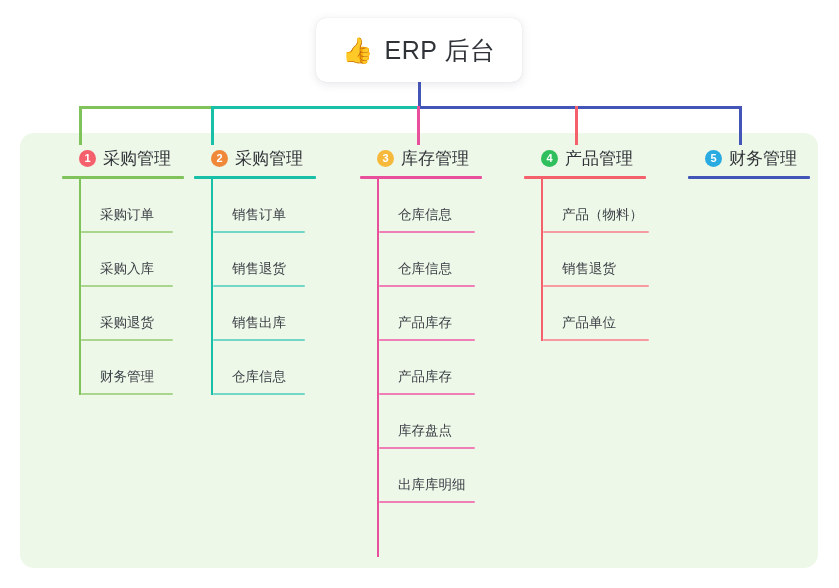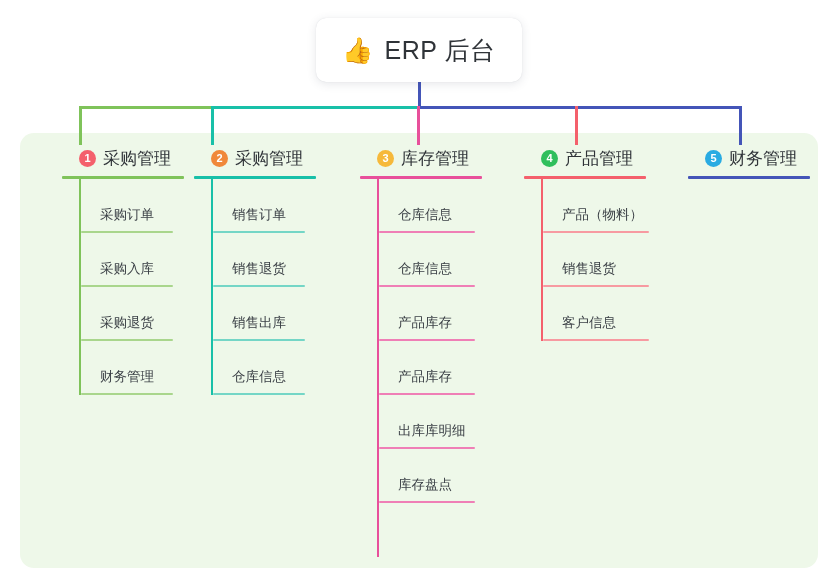--- a/index.html
+++ b/index.html
@@ -245,25 +245,25 @@
         </div>
         <div class="child">
           <span class="child-label">产品库存</span>
           <div class="child-rule" style="background: rgb(239, 127, 182); width: 96px;"></div>
         </div>
         <div class="child">
           <span class="child-label">产品库存</span>
           <div class="child-rule" style="background: rgb(239, 127, 182); width: 96px;"></div>
         </div>
         <div class="child">
+          <span class="child-label">库存盘点</span>
+          <div class="child-rule" style="background: rgb(239, 127, 182); width: 96px;"></div>
+        </div>
+        <div class="child">
           <span class="child-label">出库库明细</span>
-          <div class="child-rule" style="background: rgb(239, 127, 182); width: 96px;"></div>
-        </div>
-        <div class="child">
-          <span class="child-label">库存盘点</span>
           <div class="child-rule" style="background: rgb(239, 127, 182); width: 96px;"></div>
         </div>
       </div>
     </div>
     <div class="column" style="left: 524px; width: 160px;">
       <div class="col-head">
         <span class="badge" style="background: rgb(47, 191, 92);">4</span>
         <span class="col-title">产品管理</span>
       </div>
       <div class="head-rule" style="background: rgb(244, 96, 108); width: 122px;"></div>
@@ -271,21 +271,21 @@
         <div class="spine" style="background: rgb(244, 96, 108); height: 162px;"></div>
         <div class="child">
           <span class="child-label">产品（物料）</span>
           <div class="child-rule" style="background: rgb(247, 154, 161); width: 106px;"></div>
         </div>
         <div class="child">
           <span class="child-label">销售退货</span>
           <div class="child-rule" style="background: rgb(247, 154, 161); width: 106px;"></div>
         </div>
         <div class="child">
-          <span class="child-label">客户信息</span>
+          <span class="child-label">产品单位</span>
           <div class="child-rule" style="background: rgb(247, 154, 161); width: 106px;"></div>
         </div>
       </div>
     </div>
     <div class="column" style="left: 688px; width: 130px;">
       <div class="col-head">
         <span class="badge" style="background: rgb(41, 171, 226);">5</span>
         <span class="col-title">财务管理</span>
       </div>
       <div class="head-rule" style="background: rgb(68, 85, 184); width: 122px;"></div>

